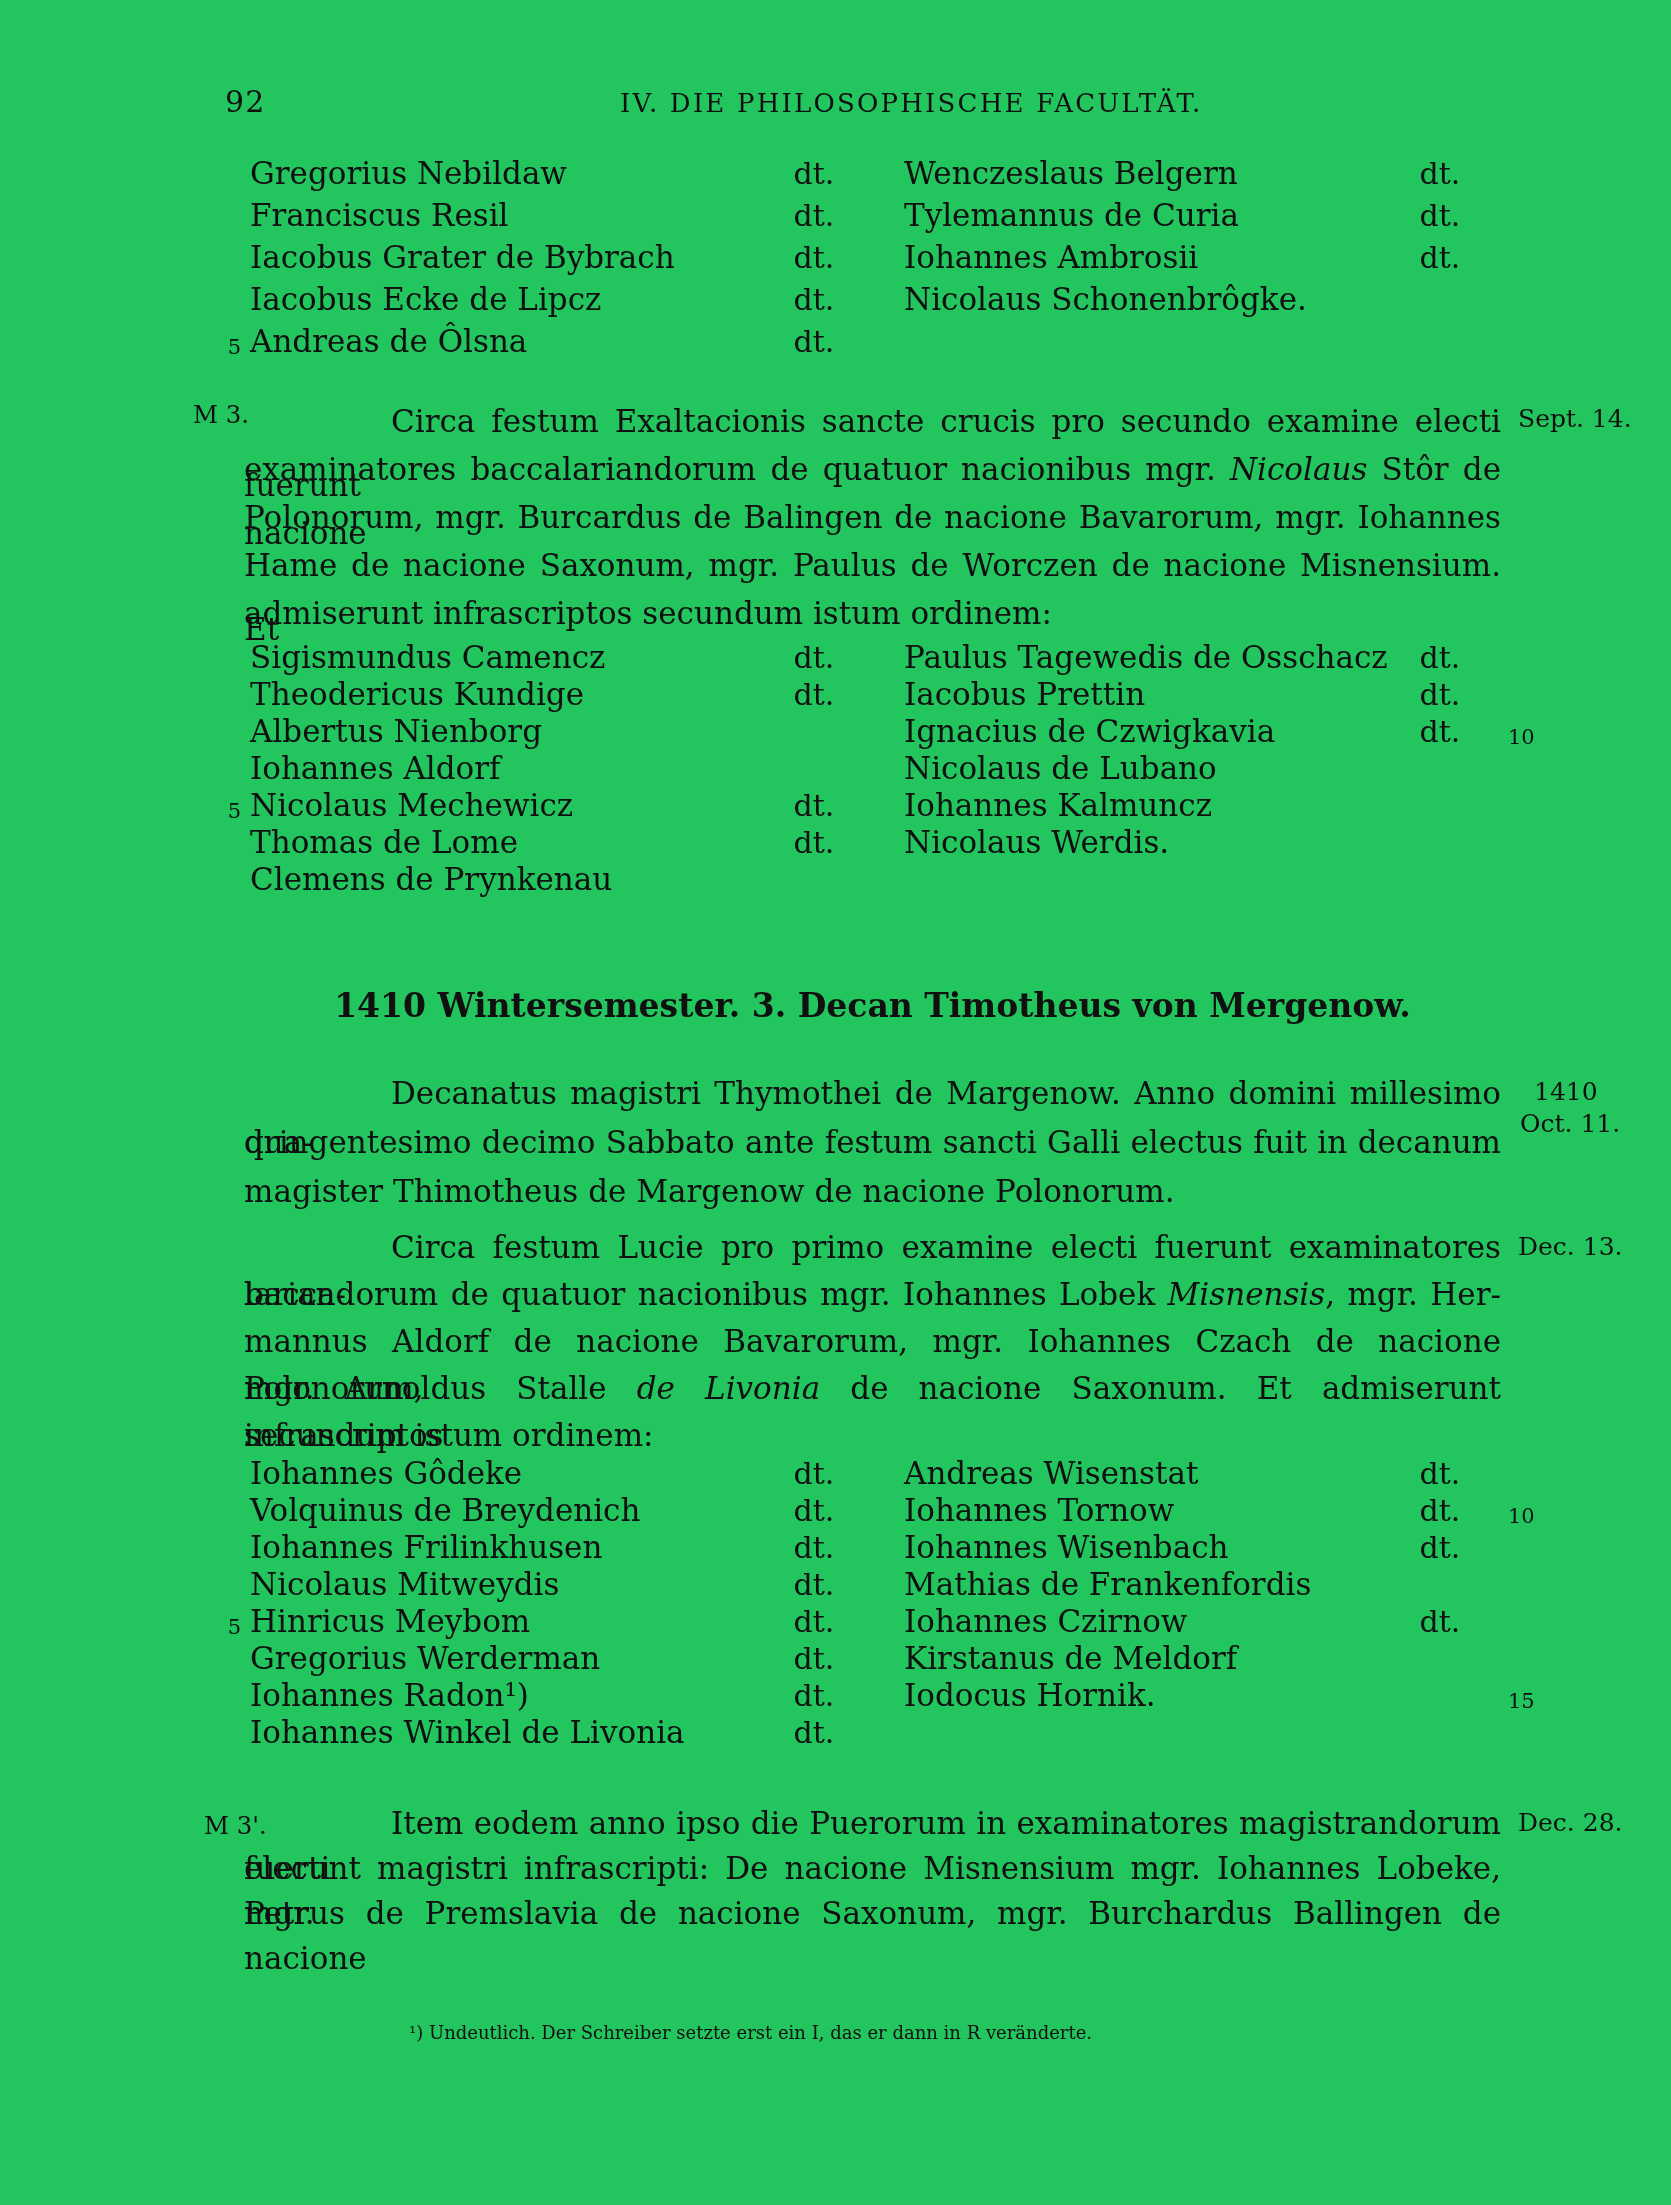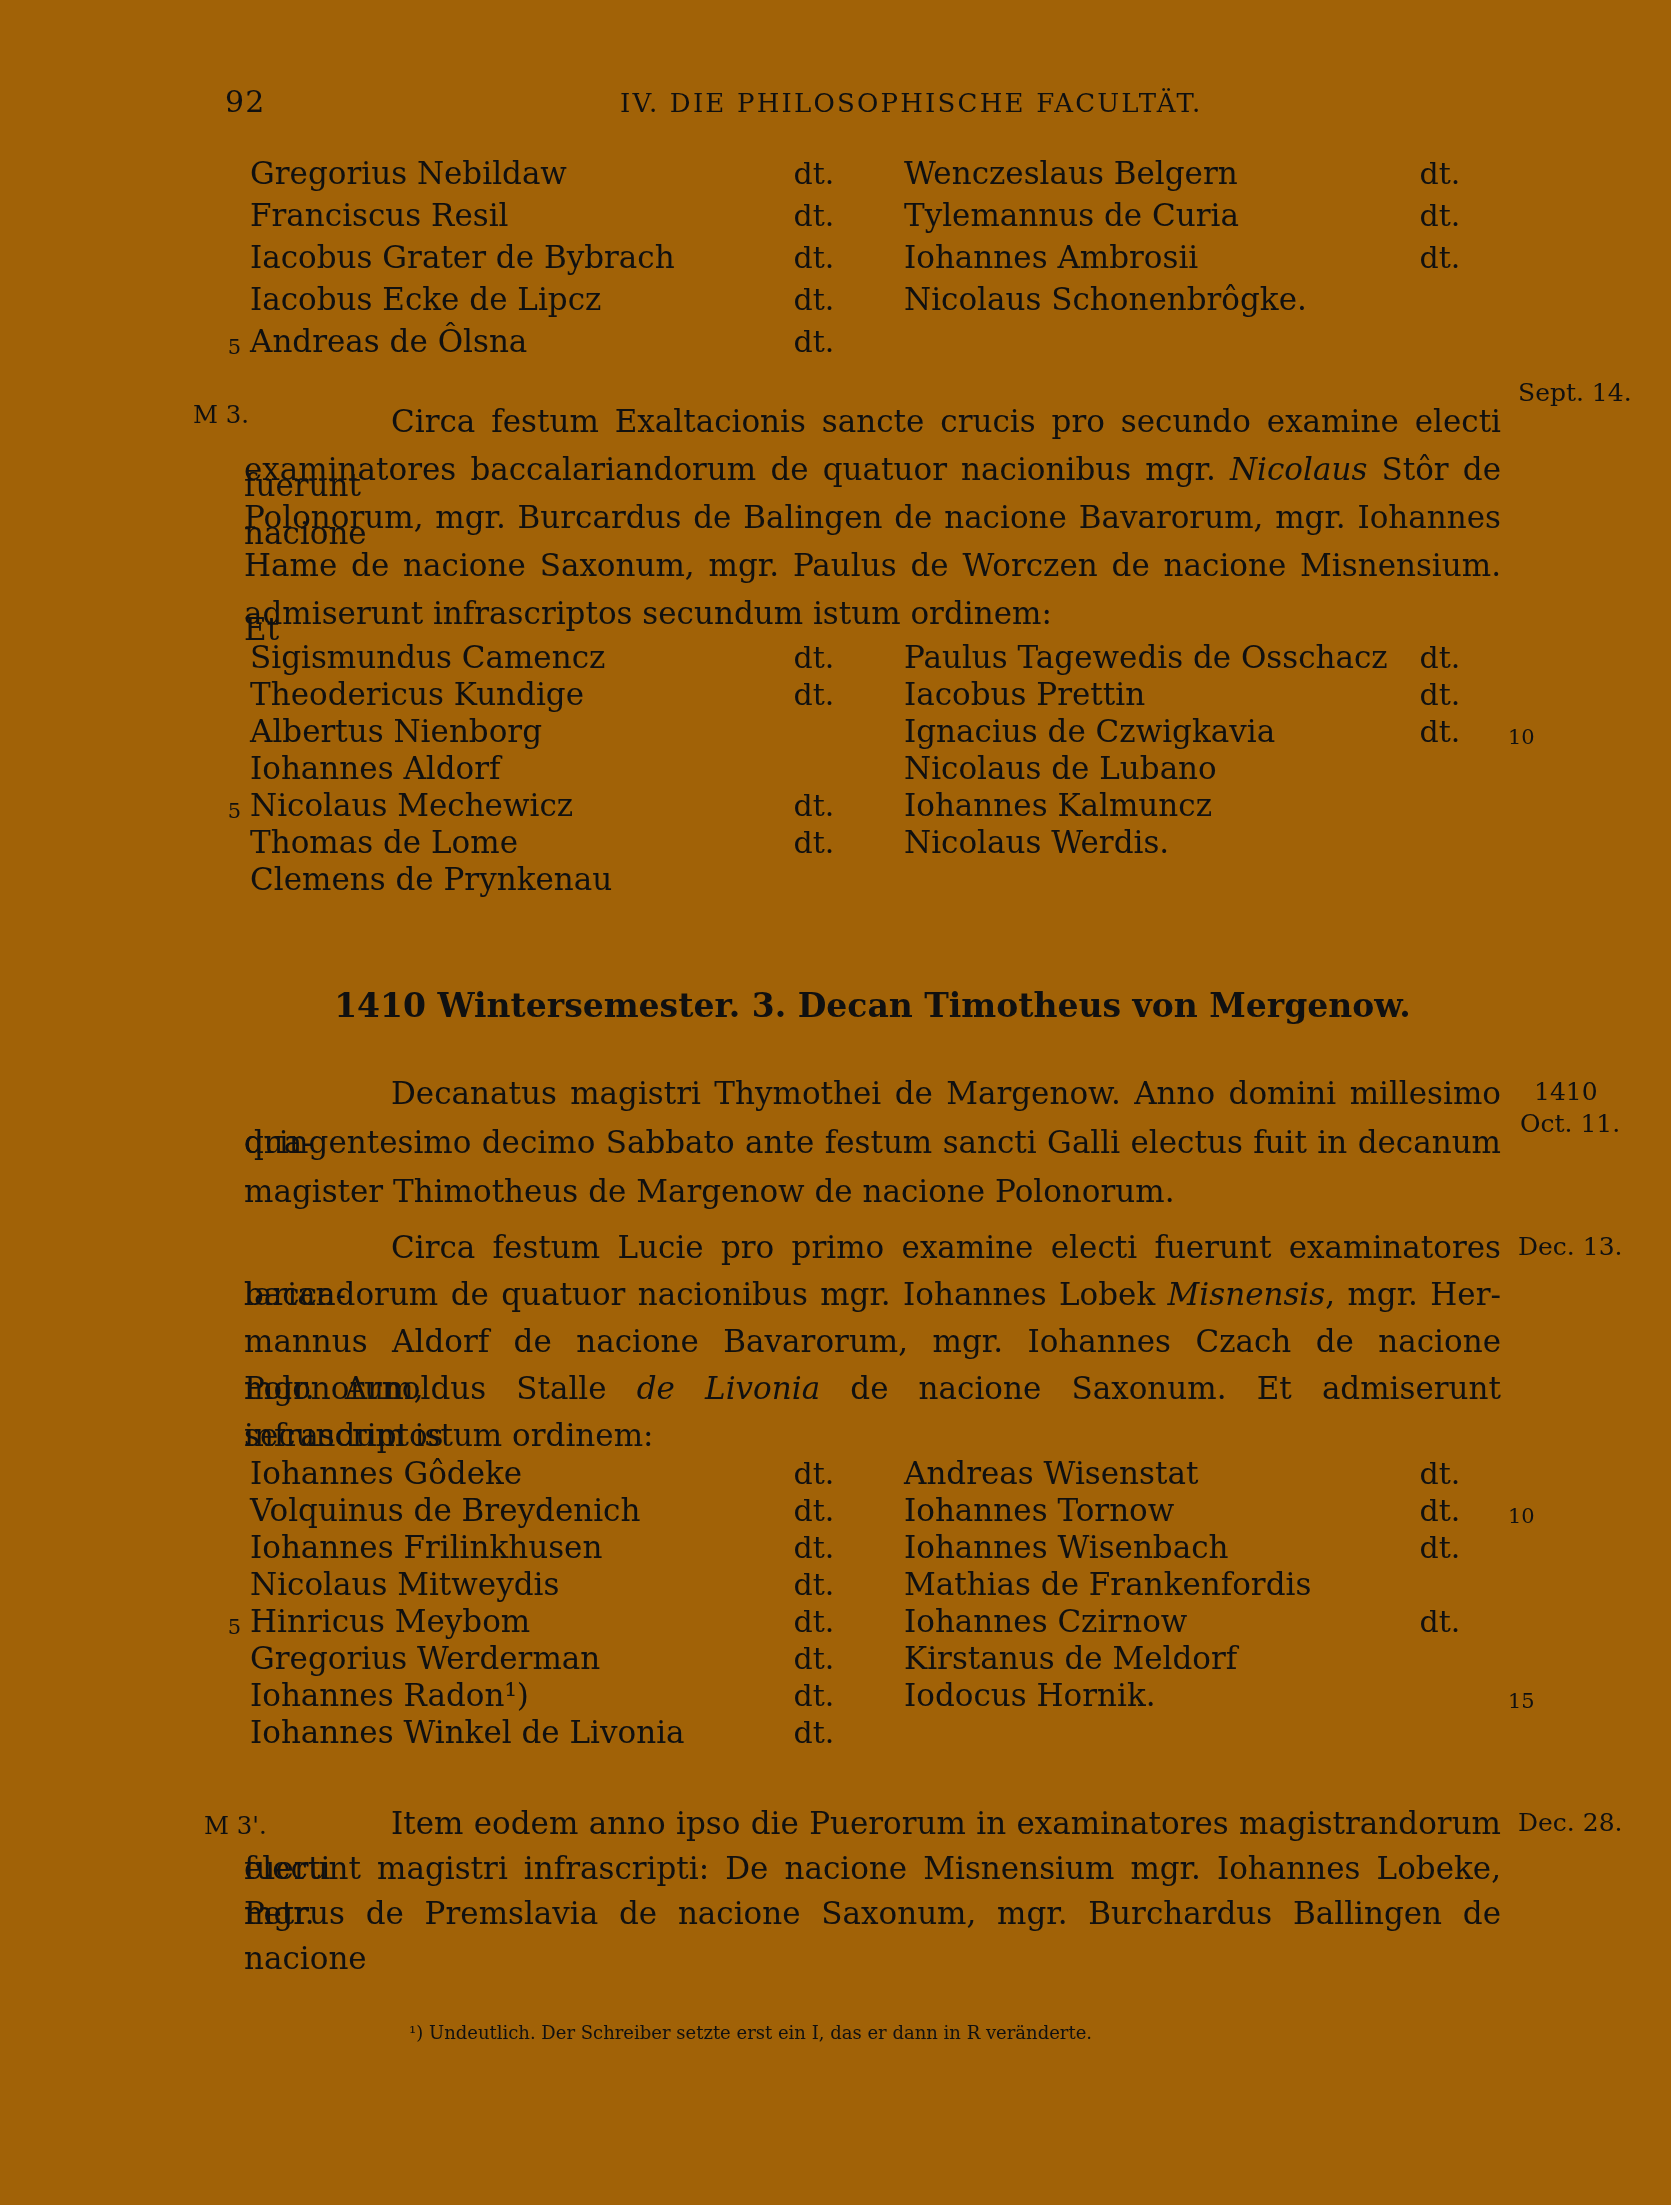--- a/index.html
+++ b/index.html
@@ -1,19 +1,19 @@
 <!DOCTYPE html>
 <html style="font-size:9px"><head>
 <meta charset="utf-8">
 <style>
   html,body{margin:0;padding:0;background:#777;}
   .page{
     position:relative;
     width:1671px;height:2205px;
-    background:#a16207;
+    background:#22c55e;
     color:#101010;
     font-family:"DejaVu Serif","Liberation Serif",serif;
     overflow:hidden;
   }
   
   .pageno{
     position:absolute;left:225px;top:84px;
     font-size:30px;letter-spacing:1.1px;
   }
   .running{
@@ -109,21 +109,21 @@
       <span class="nmL">Andreas de Ôlsna</span>
       <span class="dtL">dt.</span>
       <span class="sp"></span>
       <span class="nmR"></span>
       <span class="dtR"></span>
       <span class="rn"></span>
     </div>
   </section>
 
   <div class="mnote small" style="left:193px;top:400px">M 3.</div>
-  <div class="mnote" style="left:1518px;top:378px">Sept. 14.</div>
+  <div class="mnote" style="left:1518px;top:404px">Sept. 14.</div>
   <section class="para p1" style="top:389px">
     <div class="pl j ind"><span>Circa festum Exaltacionis sancte crucis pro secundo examine electi fuerunt</span><span class="it"></span><span></span></div>
     <div class="pl j"><span>examinatores baccalariandorum de quatuor nacionibus mgr. </span><span class="it">Nicolaus</span><span> Stôr de nacione</span></div>
     <div class="pl j"><span>Polonorum, mgr. Burcardus de Balingen de nacione Bavarorum, mgr. Iohannes</span><span class="it"></span><span></span></div>
     <div class="pl j"><span>Hame de nacione Saxonum, mgr. Paulus de Worczen de nacione Misnensium. Et</span><span class="it"></span><span></span></div>
     <div class="pl"><span>admiserunt infrascriptos secundum istum ordinem:</span><span class="it"></span><span></span></div>
   </section>
 
   <section class="namelist list2" style="top:638px">
     <div class="row">

